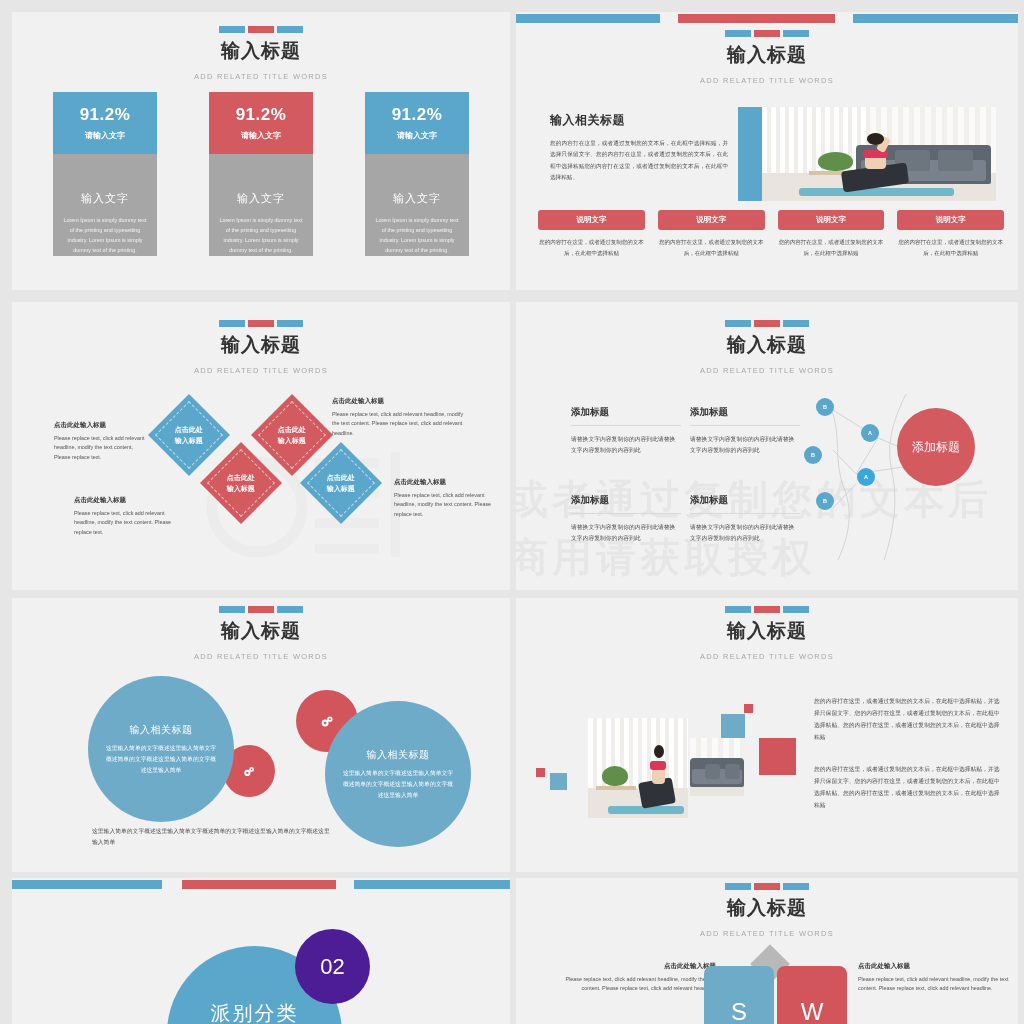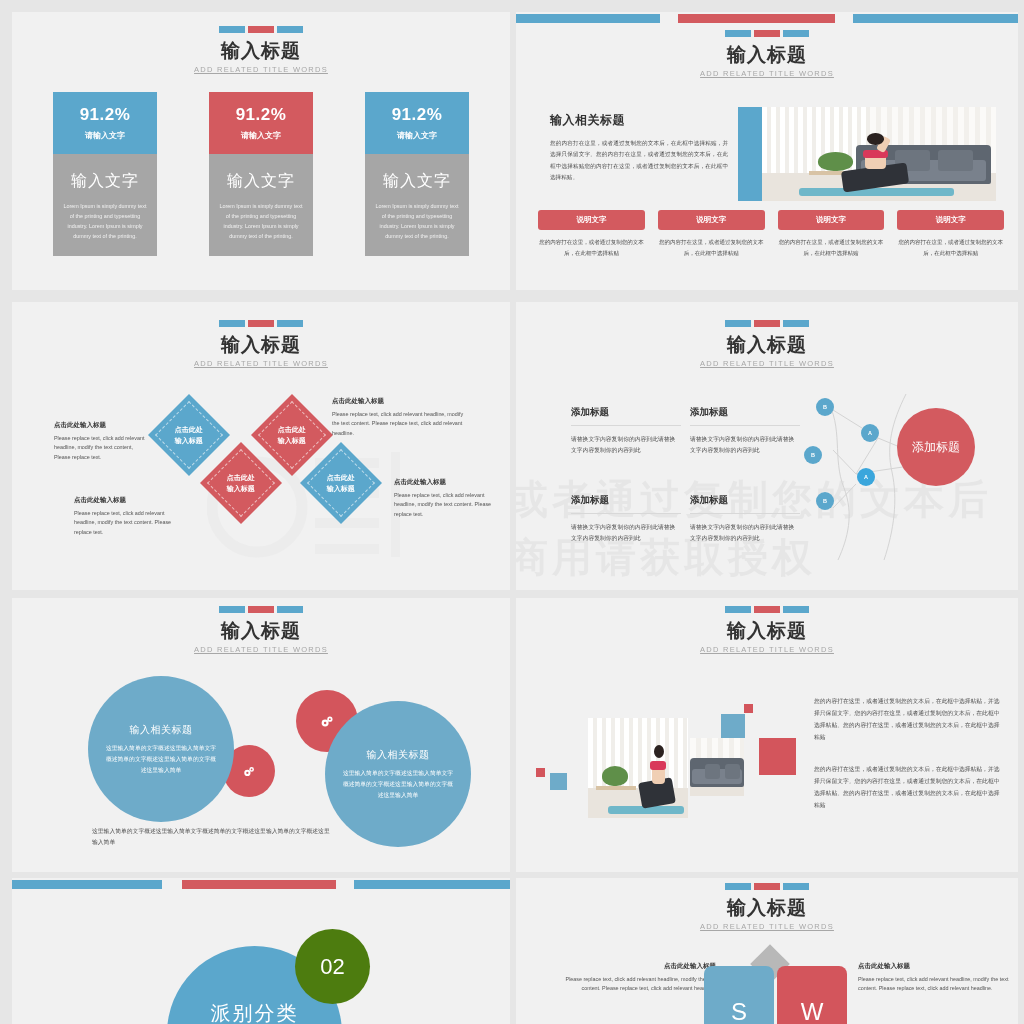--- a/index.html
+++ b/index.html
@@ -33,38 +33,37 @@
   .dot { height: 7px; }
   .dot.blue { width: 26px; background: #5ba7cc; }
   .dot.red  { width: 26px; background: #d35a5f; }
   .dot.blue2{ width: 26px; background: #5ba7cc; }
   .hdr-title {
     font-size: 19px; font-weight: bold; color: #333;
     letter-spacing: 1px; margin-top: 7px; line-height: 1.15;
   }
   .hdr-sub {
     font-size: 7.5px; color: #a7a7a7; letter-spacing: 1.25px;
-    margin-top: 3px;
-    text-decoration: underline;
+    margin-top: 10px;
   }
 
   
   .topbars { position: absolute; top: 0; left: 0; right: 0; height: 12px; display: flex; gap: 0; }
   .topbars span { height: 9px; margin-top: 2px; }
 
   
   .s1-cards { position: absolute; top: 80px; left: 0; right: 0; display: flex; justify-content: center; gap: 52px; }
   .s1-card { width: 104px; }
   .s1-top { height: 62px; display: flex; flex-direction: column; align-items: center; justify-content: center; color: #fff; }
   .s1-top.blue { background: #5ba7cc; }
   .s1-top.red  { background: #d35a5f; }
   .s1-pct { font-size: 17px; font-weight: bold; letter-spacing: .5px; }
   .s1-sub { font-size: 8px; font-weight: bold; margin-top: 5px; }
   .s1-bot { background: #a6a6a6; color: #fff; height: 102px; padding: 17px 10px 0; text-align: center; }
-  .s1-bt { font-size: 16px; letter-spacing: 1px; }
+  .s1-bt { font-size: 11px; letter-spacing: 1px; margin-top: 20px; }
   .s1-bp { font-size: 5.4px; line-height: 1.85; margin-top: 9px; color: #f2f2f2; }
 
   
   .s2-left { position: absolute; left: 34px; top: 100px; width: 178px; }
   .s2-h { font-size: 12px; font-weight: bold; color: #333; letter-spacing: .5px; }
   .s2-p { font-size: 5.6px; line-height: 2.05; color: #4a4a4a; margin-top: 9px; text-align: justify; }
   .s2-imgwrap { position: absolute; left: 222px; top: 95px; width: 258px; height: 98px; }
   .s2-imgbar { position: absolute; left: 0; top: 0; width: 25px; height: 94px; background: #5ba7cc; }
   .s2-photo { position: absolute; left: 24px; top: 0; width: 234px; height: 94px; overflow: hidden; }
   .s2-boxes { position: absolute; left: 22px; right: 14px; top: 198px; display: flex; gap: 13px; }
@@ -97,21 +96,21 @@
   .circ-p { font-size: 5.8px; line-height: 1.9; margin-top: 6px; padding: 0 16px; }
   .s5-foot { position: absolute; font-size: 5.8px; line-height: 1.9; color: #4a4a4a; }
 
   
   .s6-sq { position: absolute; }
   .s6-photo { position: absolute; overflow: hidden; }
   .s6-text { position: absolute; font-size: 5.8px; line-height: 2.05; color: #4a4a4a; }
 
   
   .s7-circle { position: absolute; border-radius: 50%; background: #5ba7cc; color: #fff; display: flex; align-items: flex-start; justify-content: center; }
-  .s7-num { position: absolute; border-radius: 50%; background: #4d7c0f; color: #fff; display: flex; align-items: center; justify-content: center; font-size: 22px; }
+  .s7-num { position: absolute; border-radius: 50%; background: #4c1d95; color: #fff; display: flex; align-items: center; justify-content: center; font-size: 22px; }
   .s7-label { font-size: 20px; letter-spacing: 2px; }
 
   
   .sw-box { position: absolute; display: flex; align-items: center; justify-content: center; color: #fff; font-size: 24px; }
   .sw-diamond { position: absolute; background: #b8b8b8; transform: rotate(45deg); }
 
   
   .wm { position: absolute; pointer-events: none; color: rgba(0,0,0,.045); font-weight: bold; white-space: nowrap; }
   .wm-logo { position: absolute; pointer-events: none; opacity: .05; }
   

